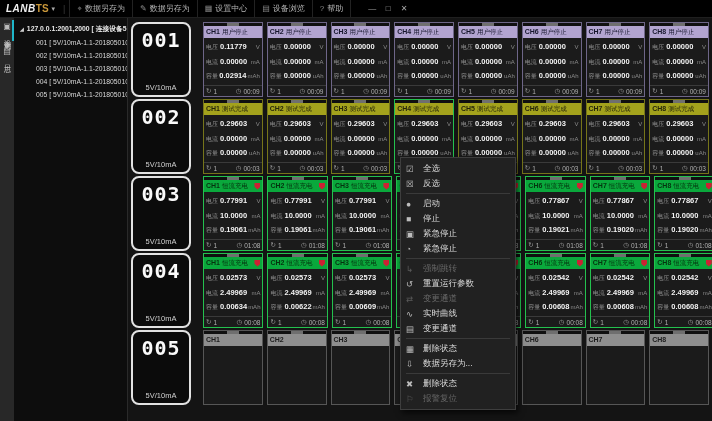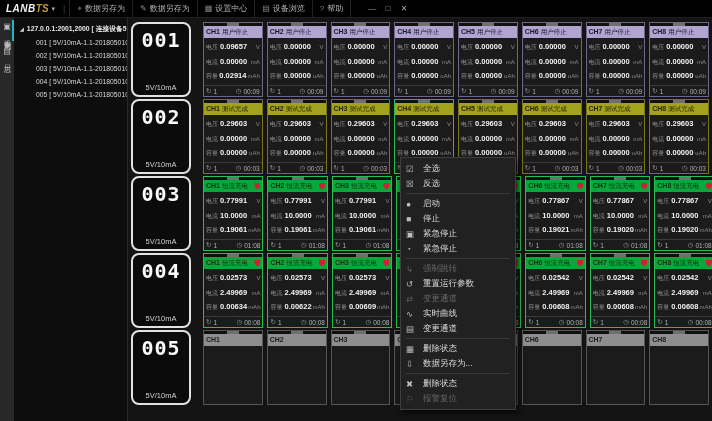--- a/index.html
+++ b/index.html
@@ -4,21 +4,21 @@
 <style>
   * { margin:0; padding:0; box-sizing:border-box; }
   html,body { background:#000; }
   body { font-family:"Liberation Sans", sans-serif; }
   .app { position:relative; width:712px; height:421px; background:#0a0a0a; overflow:hidden; }
 
   
   .titlebar { position:absolute; left:0; top:0; right:0; height:18px; background:#000;
     border-bottom:1px solid #1f1f1f; display:flex; align-items:center; padding:0 6px; }
   .logo { font-size:10px; font-weight:bold; font-style:italic; color:#f0f0f0; letter-spacing:.5px; }
-  .logo-accent { font-size:10px; font-weight:bold; font-style:italic; color:#c9973a;text-align:right; }
+  .logo-accent { font-size:10px; font-weight:bold; color:#c9973a;text-align:right; }
   .logo-caret { font-size:7px; color:#aaa; margin:0 4px 0 3px; }
   .tb-sep { color:#3a3a3a; font-size:9px; margin:0 4px; }
   .menu-bar { display:flex; align-items:center; height:100%; }
   .menu-item { display:flex; align-items:center; gap:3px; padding:0 7px; height:100%;
     border-right:1px solid #222; color:#b5b5b5; font-size:8px; cursor:default; }
   .menu-item:first-child { border-left:1px solid #222; }
   .mi-icon { font-size:8px; color:#8a8a8a; }
   .legend { display:flex; align-items:center; gap:8px; margin-left:auto; }
   .legend-item { display:flex; align-items:center; gap:3px; color:#c2c2c2; font-size:8px; }
   .legend-swatch { width:7px; height:7px; display:inline-block; }
@@ -154,21 +154,21 @@
             <div class="card-tab-strip">
               <div class="card-tab"></div>
             </div>
             <div class="card-header" style="background: rgb(178, 164, 208); color: rgb(22, 22, 44);">
               <span class="ch-name">CH1</span>
               <span class="ch-status">用户停止</span>
             </div>
             <div class="card-body">
               <div class="val-line">
                 <span class="val-label">电压</span>
-                <span class="val-num">0.09657</span>
+                <span class="val-num">0.11779</span>
                 <span class="val-unit">V</span>
               </div>
               <div class="val-line">
                 <span class="val-label">电流</span>
                 <span class="val-num">0.00000</span>
                 <span class="val-unit">mA</span>
               </div>
               <div class="val-line">
                 <span class="val-label">容量</span>
                 <span class="val-num">0.02914</span>

